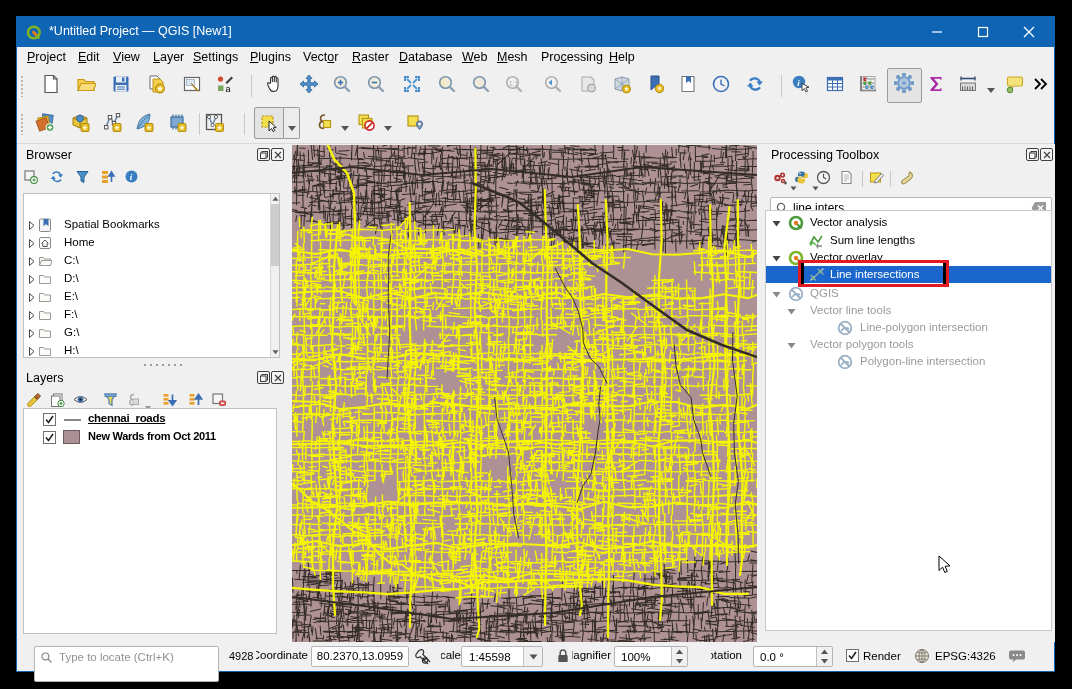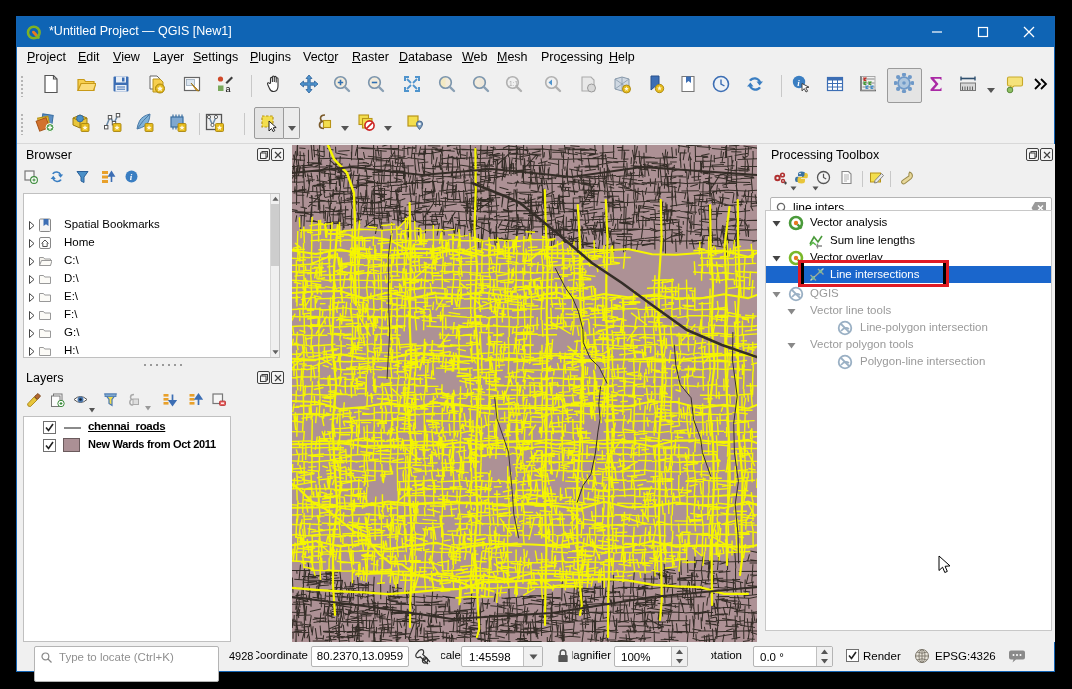--- a/index.html
+++ b/index.html
@@ -578,21 +578,21 @@
             <rect x="8.5" y="9" width="6" height="4.5" rx="1" fill="#e86060" stroke="#b03030" stroke-width="0.8"></rect>
             <line x1="10" y1="11.2" x2="13" y2="11.2" stroke="#fff" stroke-width="1.3"></line>
           </svg></div>
 <div class="abs" style="left:70px;top:14px"><svg width="8" height="8" viewBox="0 0 8 8" style="">
             <path d="M1 2 L7 2 L4 6.5 Z" fill="#555"></path>
           </svg></div>
 <div class="abs" style="left:126px;top:12px"><svg width="8" height="8" viewBox="0 0 8 8" style="">
             <path d="M1 2 L7 2 L4 6.5 Z" fill="#999"></path>
           </svg></div>
       </div>
-    <div class="pwhite" style="left:5px;top:49px;width:208px;height:226px;">
+    <div class="pwhite" style="left:5px;top:41px;width:254px;height:226px;">
       <div class="abs" style="left:19px;top:4px;width:13px;height:13px;background:#fff;border:1px solid #707070">
           <svg width="11" height="11" viewBox="0 0 11 11" style="position:absolute;left:0px;top:0px">
             <path d="M2 5.5 L4.5 8.5 L9 2" fill="none" stroke="#222" stroke-width="1.6"></path>
           </svg>
         </div>
 <div class="abs" style="left:40px;top:10px;width:17px;height:2px;background:#8a8a8a"></div>
 <span class="abs" style="left:64px;top:3px;font-size:11.5px;font-weight:bold;text-decoration:underline;letter-spacing:-0.3px">chennai_roads</span>
 <div class="abs" style="left:19px;top:22px;width:13px;height:13px;background:#fff;border:1px solid #707070">
           <svg width="11" height="11" viewBox="0 0 11 11" style="position:absolute;left:0px;top:0px">
             <path d="M2 5.5 L4.5 8.5 L9 2" fill="none" stroke="#222" stroke-width="1.6"></path>

